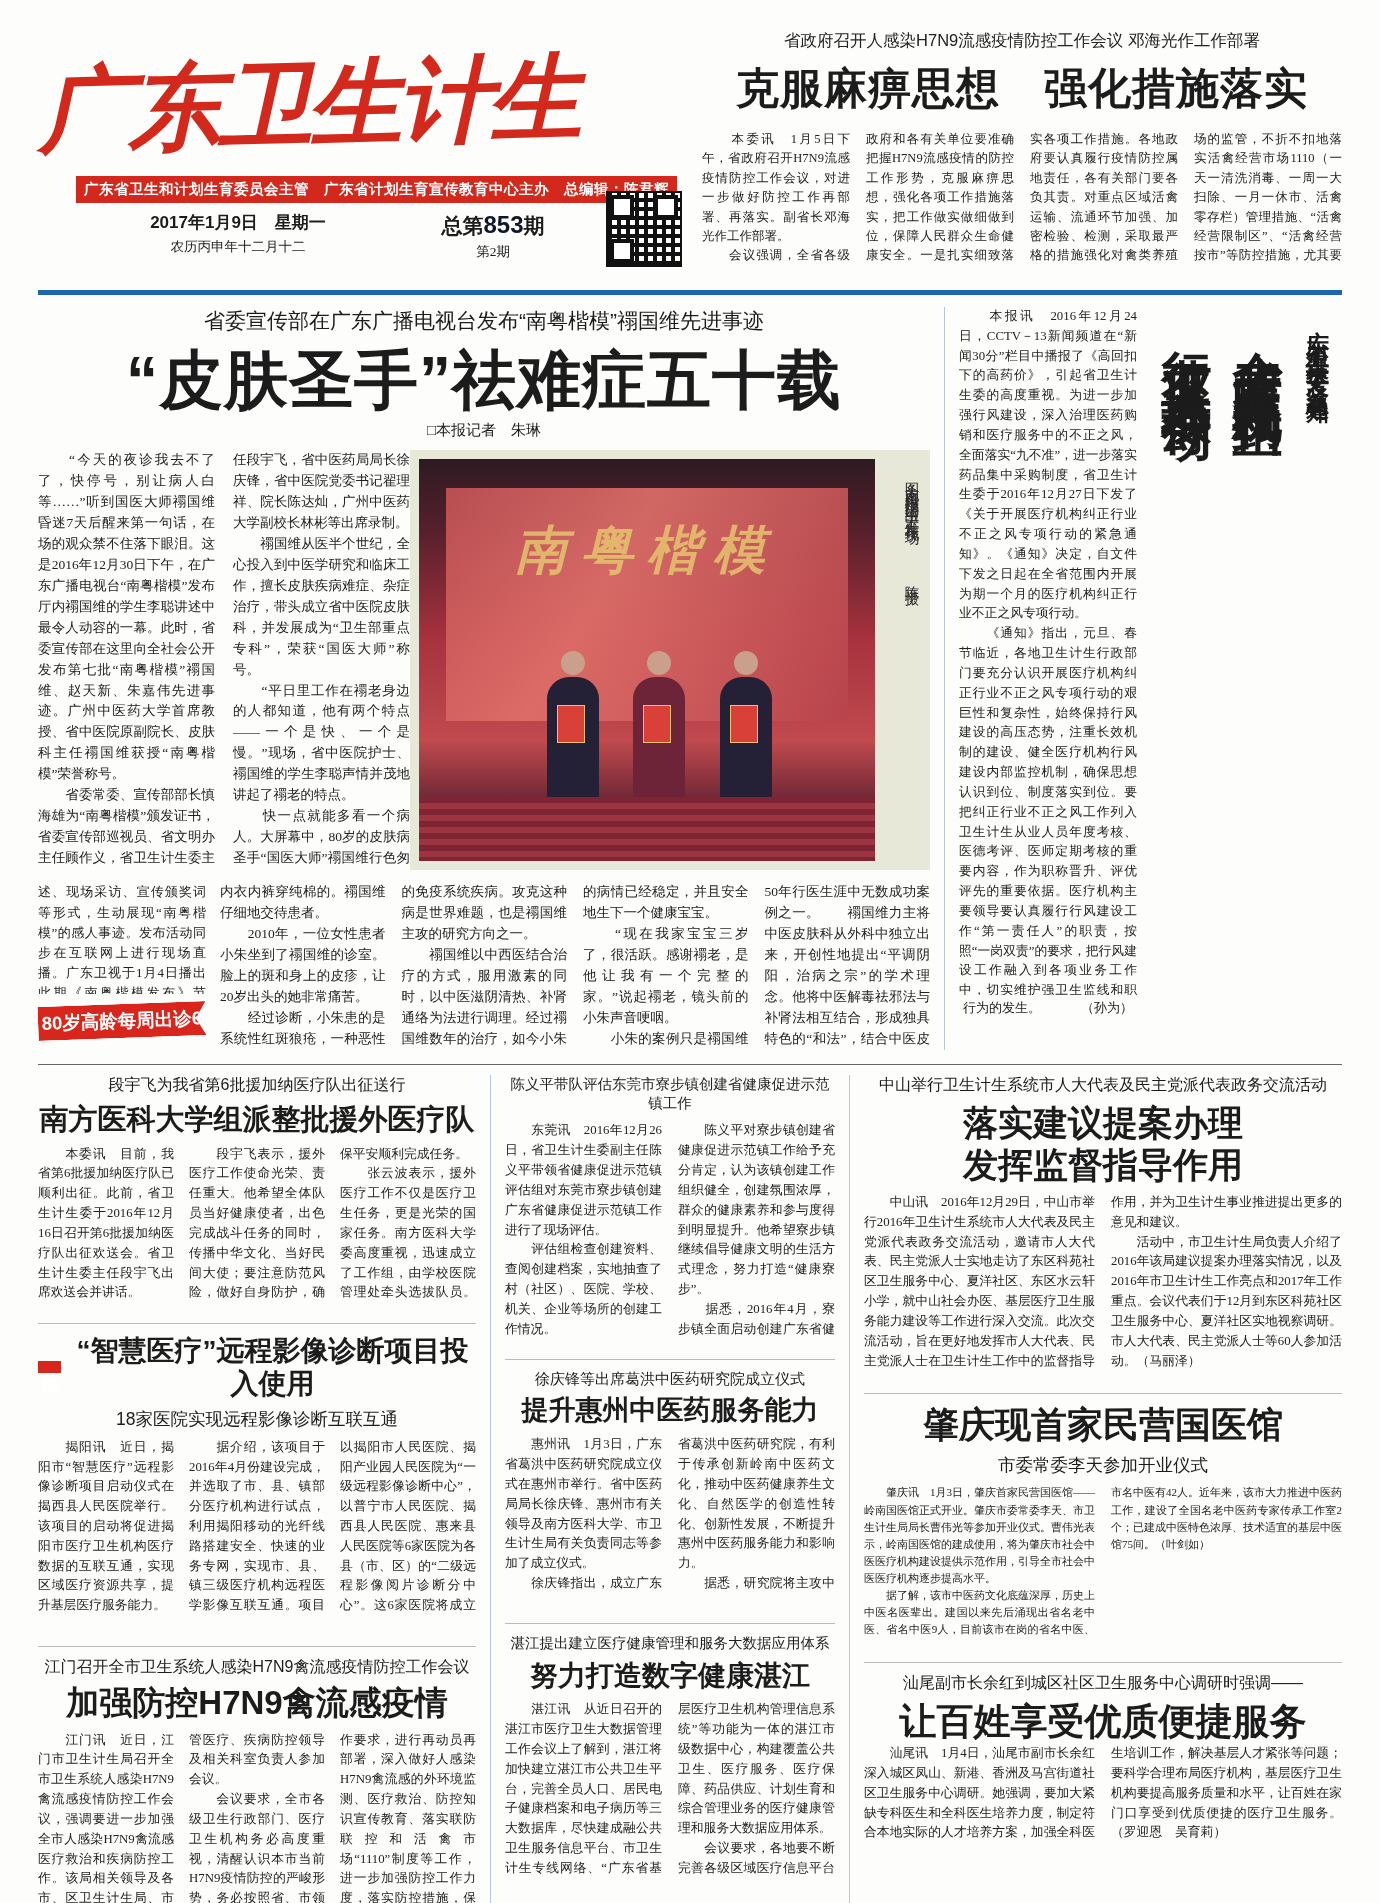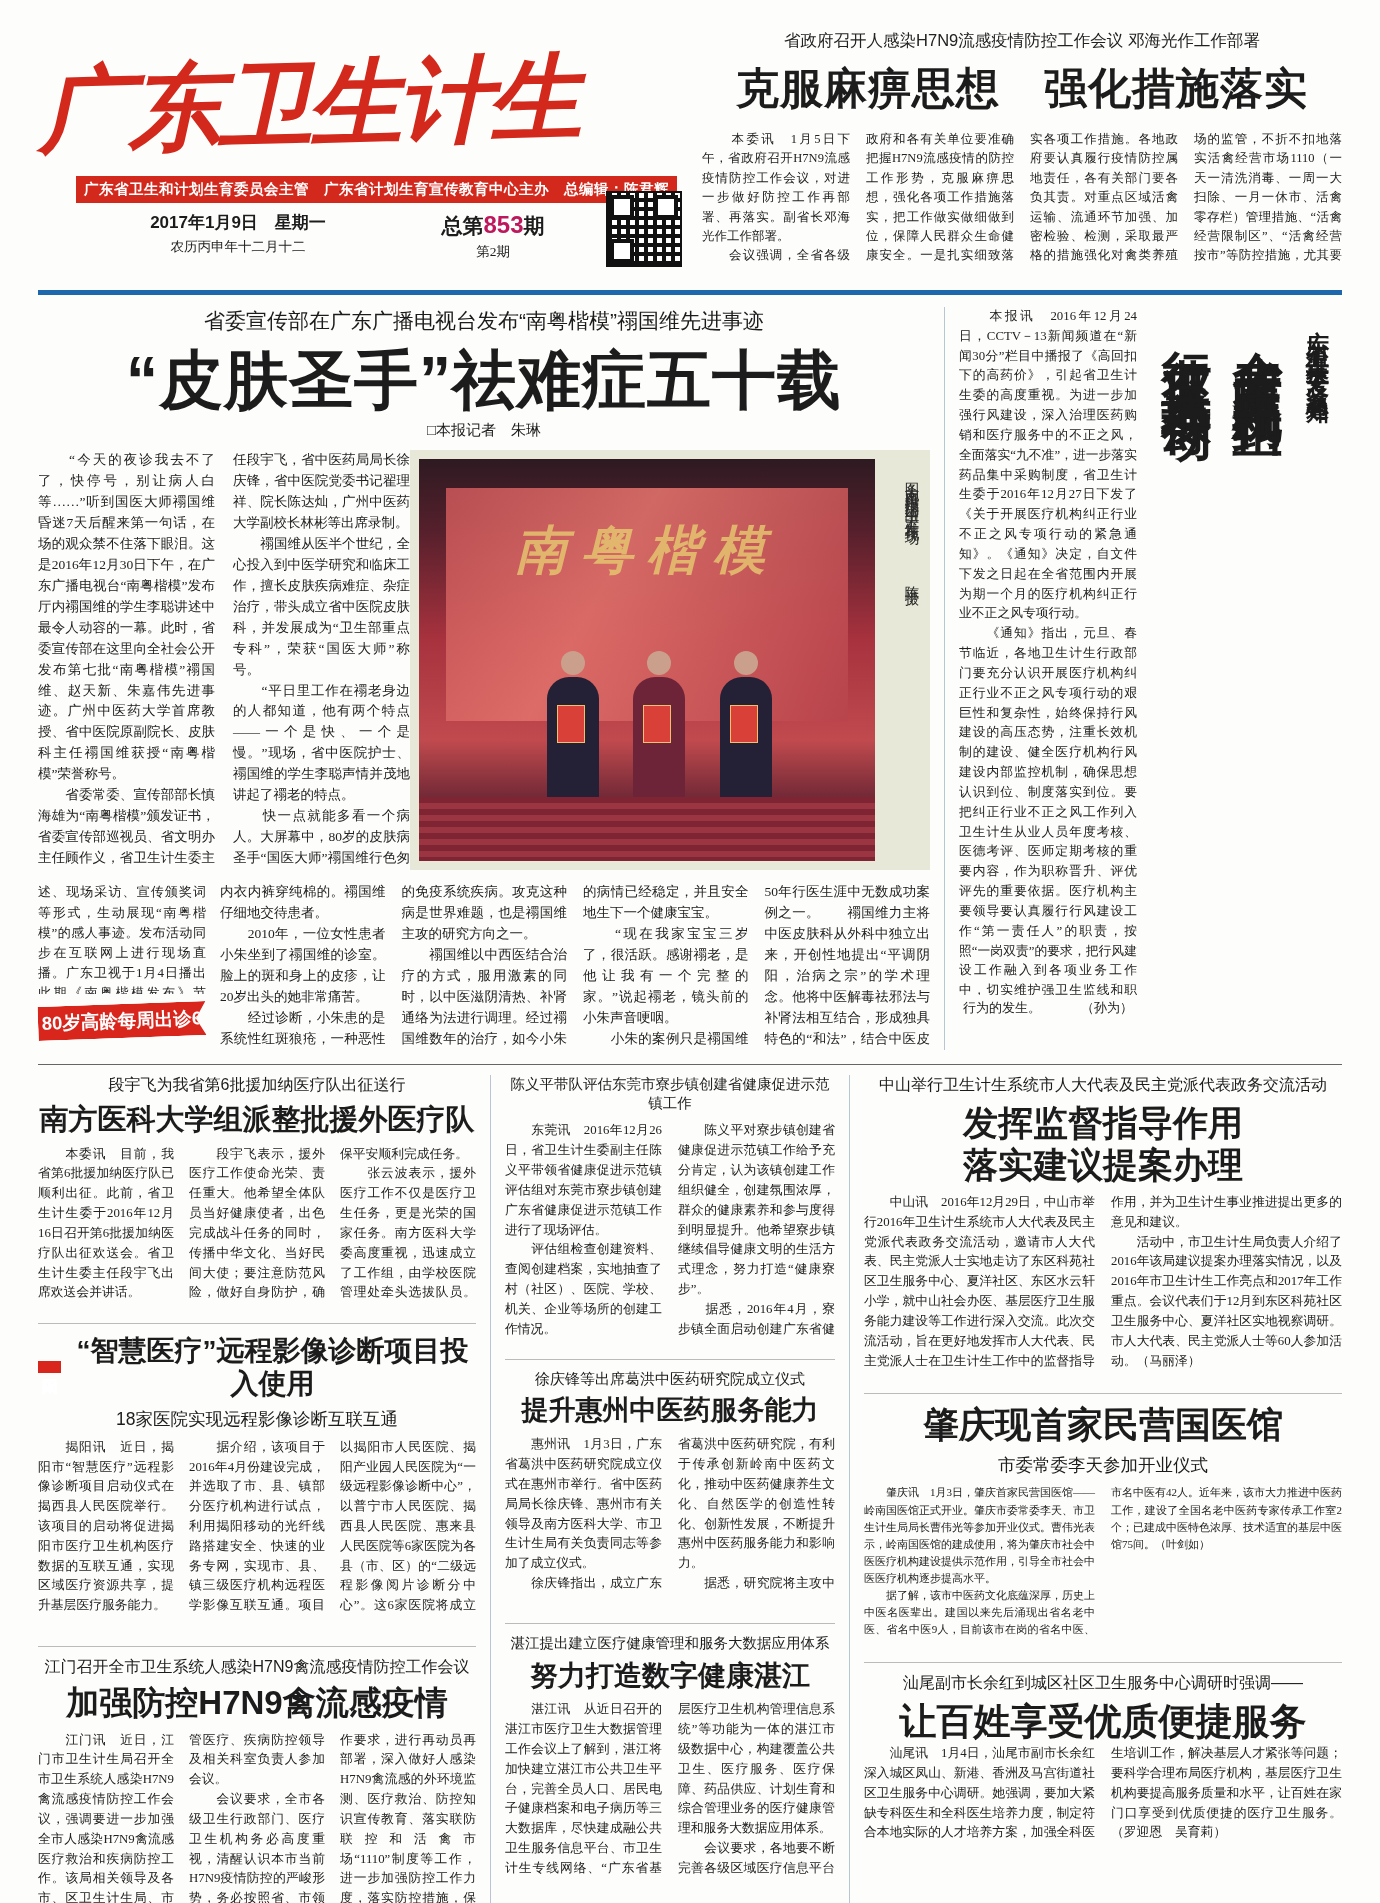--- a/index.html
+++ b/index.html
@@ -12,21 +12,21 @@
             color:#d3281c;font-size:94px;letter-spacing:-4px;line-height:1.55;
             transform:rotate(-1.5deg);white-space:nowrap;}
   .orgbar{background:#d3281c;color:#fff;font-family:"Liberation Sans","DejaVu Sans",sans-serif;
           font-weight:700;font-size:14.5px;padding:4px 8px;width:585px;letter-spacing:.5px;margin-left:38px;}
   .dl-row{display:flex;align-items:flex-start;margin-top:8px;}
   .dl-date{width:280px;text-align:center;margin-left:60px;}
   .dl-date .l1{font-weight:700;font-size:17px;font-family:"Liberation Sans",sans-serif;}
   .dl-date .l2{font-size:13.5px;margin-top:4px;}
   .dl-issue{width:170px;text-align:center;margin-left:30px;}
   .dl-issue .l1{font-weight:900;font-size:21px;font-family:"Liberation Sans",sans-serif;}
-  .dl-issue .num{color:#be185d;font-size:24px;}
+  .dl-issue .num{color:#0f172a;font-size:24px;}
   .dl-issue .l2{font-size:13.5px;margin-top:3px;}
   .qr{width:72px;height:72px;margin-left:28px;margin-top:-20px;position:relative;border:2px solid #111;
       background:repeating-linear-gradient(0deg,#111 0 4px,transparent 4px 9px),
                  repeating-linear-gradient(90deg,#111 0 4px,#fff 4px 9px);}
   .qr i{position:absolute;width:16px;height:16px;border:4px solid #111;background:#fff;}
   .qr i.a{top:2px;left:2px}.qr i.b{top:2px;right:2px}.qr i.c{bottom:2px;left:2px}
   .h-right{flex:1;padding-left:16px;}
   .kicker{font-size:16.5px;text-align:center;font-family:"Liberation Sans",sans-serif;color:#222;}
   .tr-hl{font-family:"Liberation Sans","DejaVu Sans",sans-serif;font-weight:900;
          font-size:43px;text-align:center;letter-spacing:1px;margin:8px 0 12px;}
@@ -236,22 +236,22 @@
         <div class="jbody cols2" style="height:188px;font-size:12.8px;margin-top:8px">　　湛江讯　从近日召开的湛江市医疗卫生大数据管理工作会议上了解到，湛江将加快建立湛江市公共卫生平台，完善全员人口、居民电子健康档案和电子病历等三大数据库，尽快建成融公共卫生服务信息平台、市卫生计生专线网络、“广东省基层医疗卫生机构管理信息系统”等功能为一体的湛江市级数据中心，构建覆盖公共卫生、医疗服务、医疗保障、药品供应、计划生育和综合管理业务的医疗健康管理和服务大数据应用体系。
 　　会议要求，各地要不断完善各级区域医疗信息平台和数字化医院管理系统，将分散在不同机构的医疗与健康数据整合起来，促进医药、医疗和医保机构的信息共享和业务协同，打造数字健康湛江。
 　　湛江市卫生计生局局长张建文对此表示，将加大信息化平台投入，加快推进“互联网＋医疗”建设，把大数据作为驱动卫生计生事业发展的重要手段，不断提升大数据应用水平。（刘基生）</div>
       </div>
 
     </div>
 
     <div class="lg-right">
       <div>
         <div class="s-kick">中山举行卫生计生系统市人大代表及民主党派代表政务交流活动</div>
+        <div class="s-hl" style="font-size:35px">落实建议提案办理</div>
         <div class="s-hl" style="font-size:35px">发挥监督指导作用</div>
-        <div class="s-hl" style="font-size:35px">落实建议提案办理</div>
         <div class="jbody cols2" style="height:190px;font-size:12.8px;margin-top:8px">　　中山讯　2016年12月29日，中山市举行2016年卫生计生系统市人大代表及民主党派代表政务交流活动，邀请市人大代表、民主党派人士实地走访了东区科苑社区卫生服务中心、夏洋社区、东区水云轩小学，就中山社会办医、基层医疗卫生服务能力建设等工作进行深入交流。此次交流活动，旨在更好地发挥市人大代表、民主党派人士在卫生计生工作中的监督指导作用，并为卫生计生事业推进提出更多的意见和建议。
 　　活动中，市卫生计生局负责人介绍了2016年该局建议提案办理落实情况，以及2016年市卫生计生工作亮点和2017年工作重点。会议代表们于12月到东区科苑社区卫生服务中心、夏洋社区实地视察调研。市人大代表、民主党派人士等60人参加活动。（马丽泽）</div>
       </div>
       <div class="divid"></div>
       <div>
         <div class="s-hl" style="font-size:36px">肇庆现首家民营国医馆</div>
         <div class="s-sub">市委常委李天参加开业仪式</div>
         <div class="jbody cols2" style="height:168px;font-size:11px">　　肇庆讯　1月3日，肇庆首家民营国医馆——岭南国医馆正式开业。肇庆市委常委李天、市卫生计生局局长曹伟光等参加开业仪式。曹伟光表示，岭南国医馆的建成使用，将为肇庆市社会中医医疗机构建设提供示范作用，引导全市社会中医医疗机构逐步提高水平。
 　　据了解，该市中医药文化底蕴深厚，历史上中医名医辈出。建国以来先后涌现出省名老中医、省名中医9人，目前该市在岗的省名中医、市名中医有42人。近年来，该市大力推进中医药工作，建设了全国名老中医药专家传承工作室2个；已建成中医特色浓厚、技术适宜的基层中医馆75间。（叶剑如）</div>
       </div>

